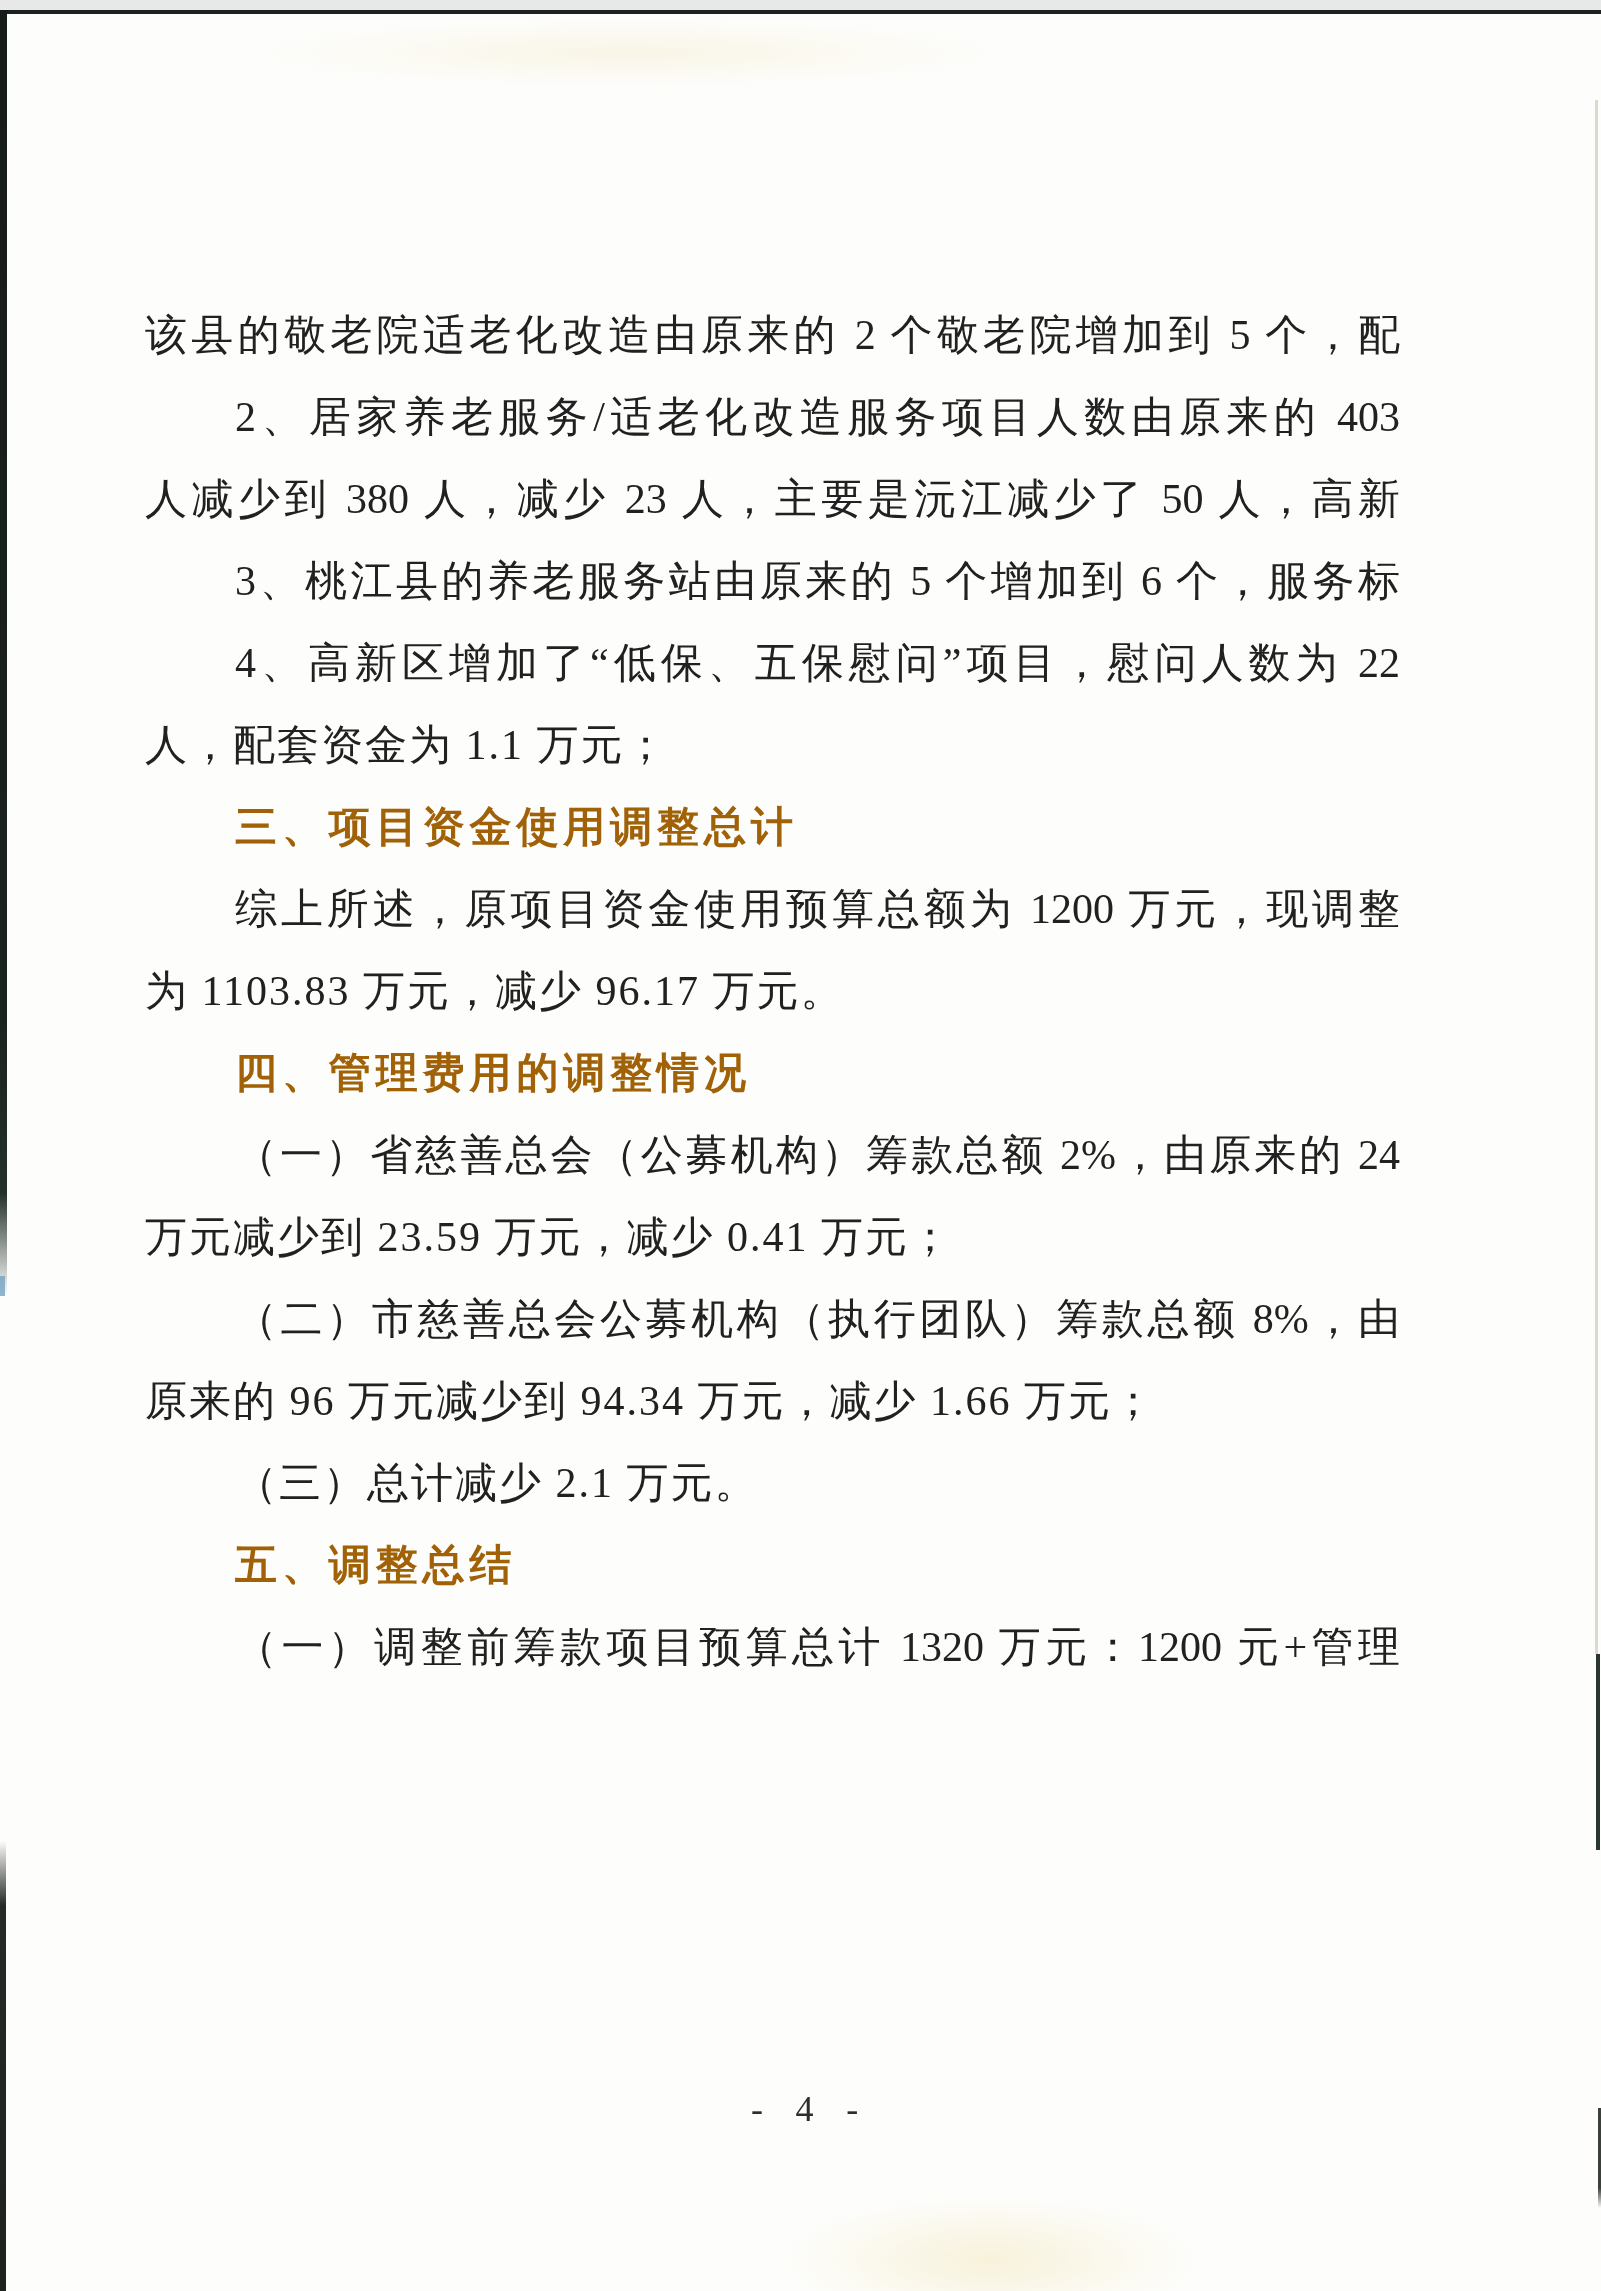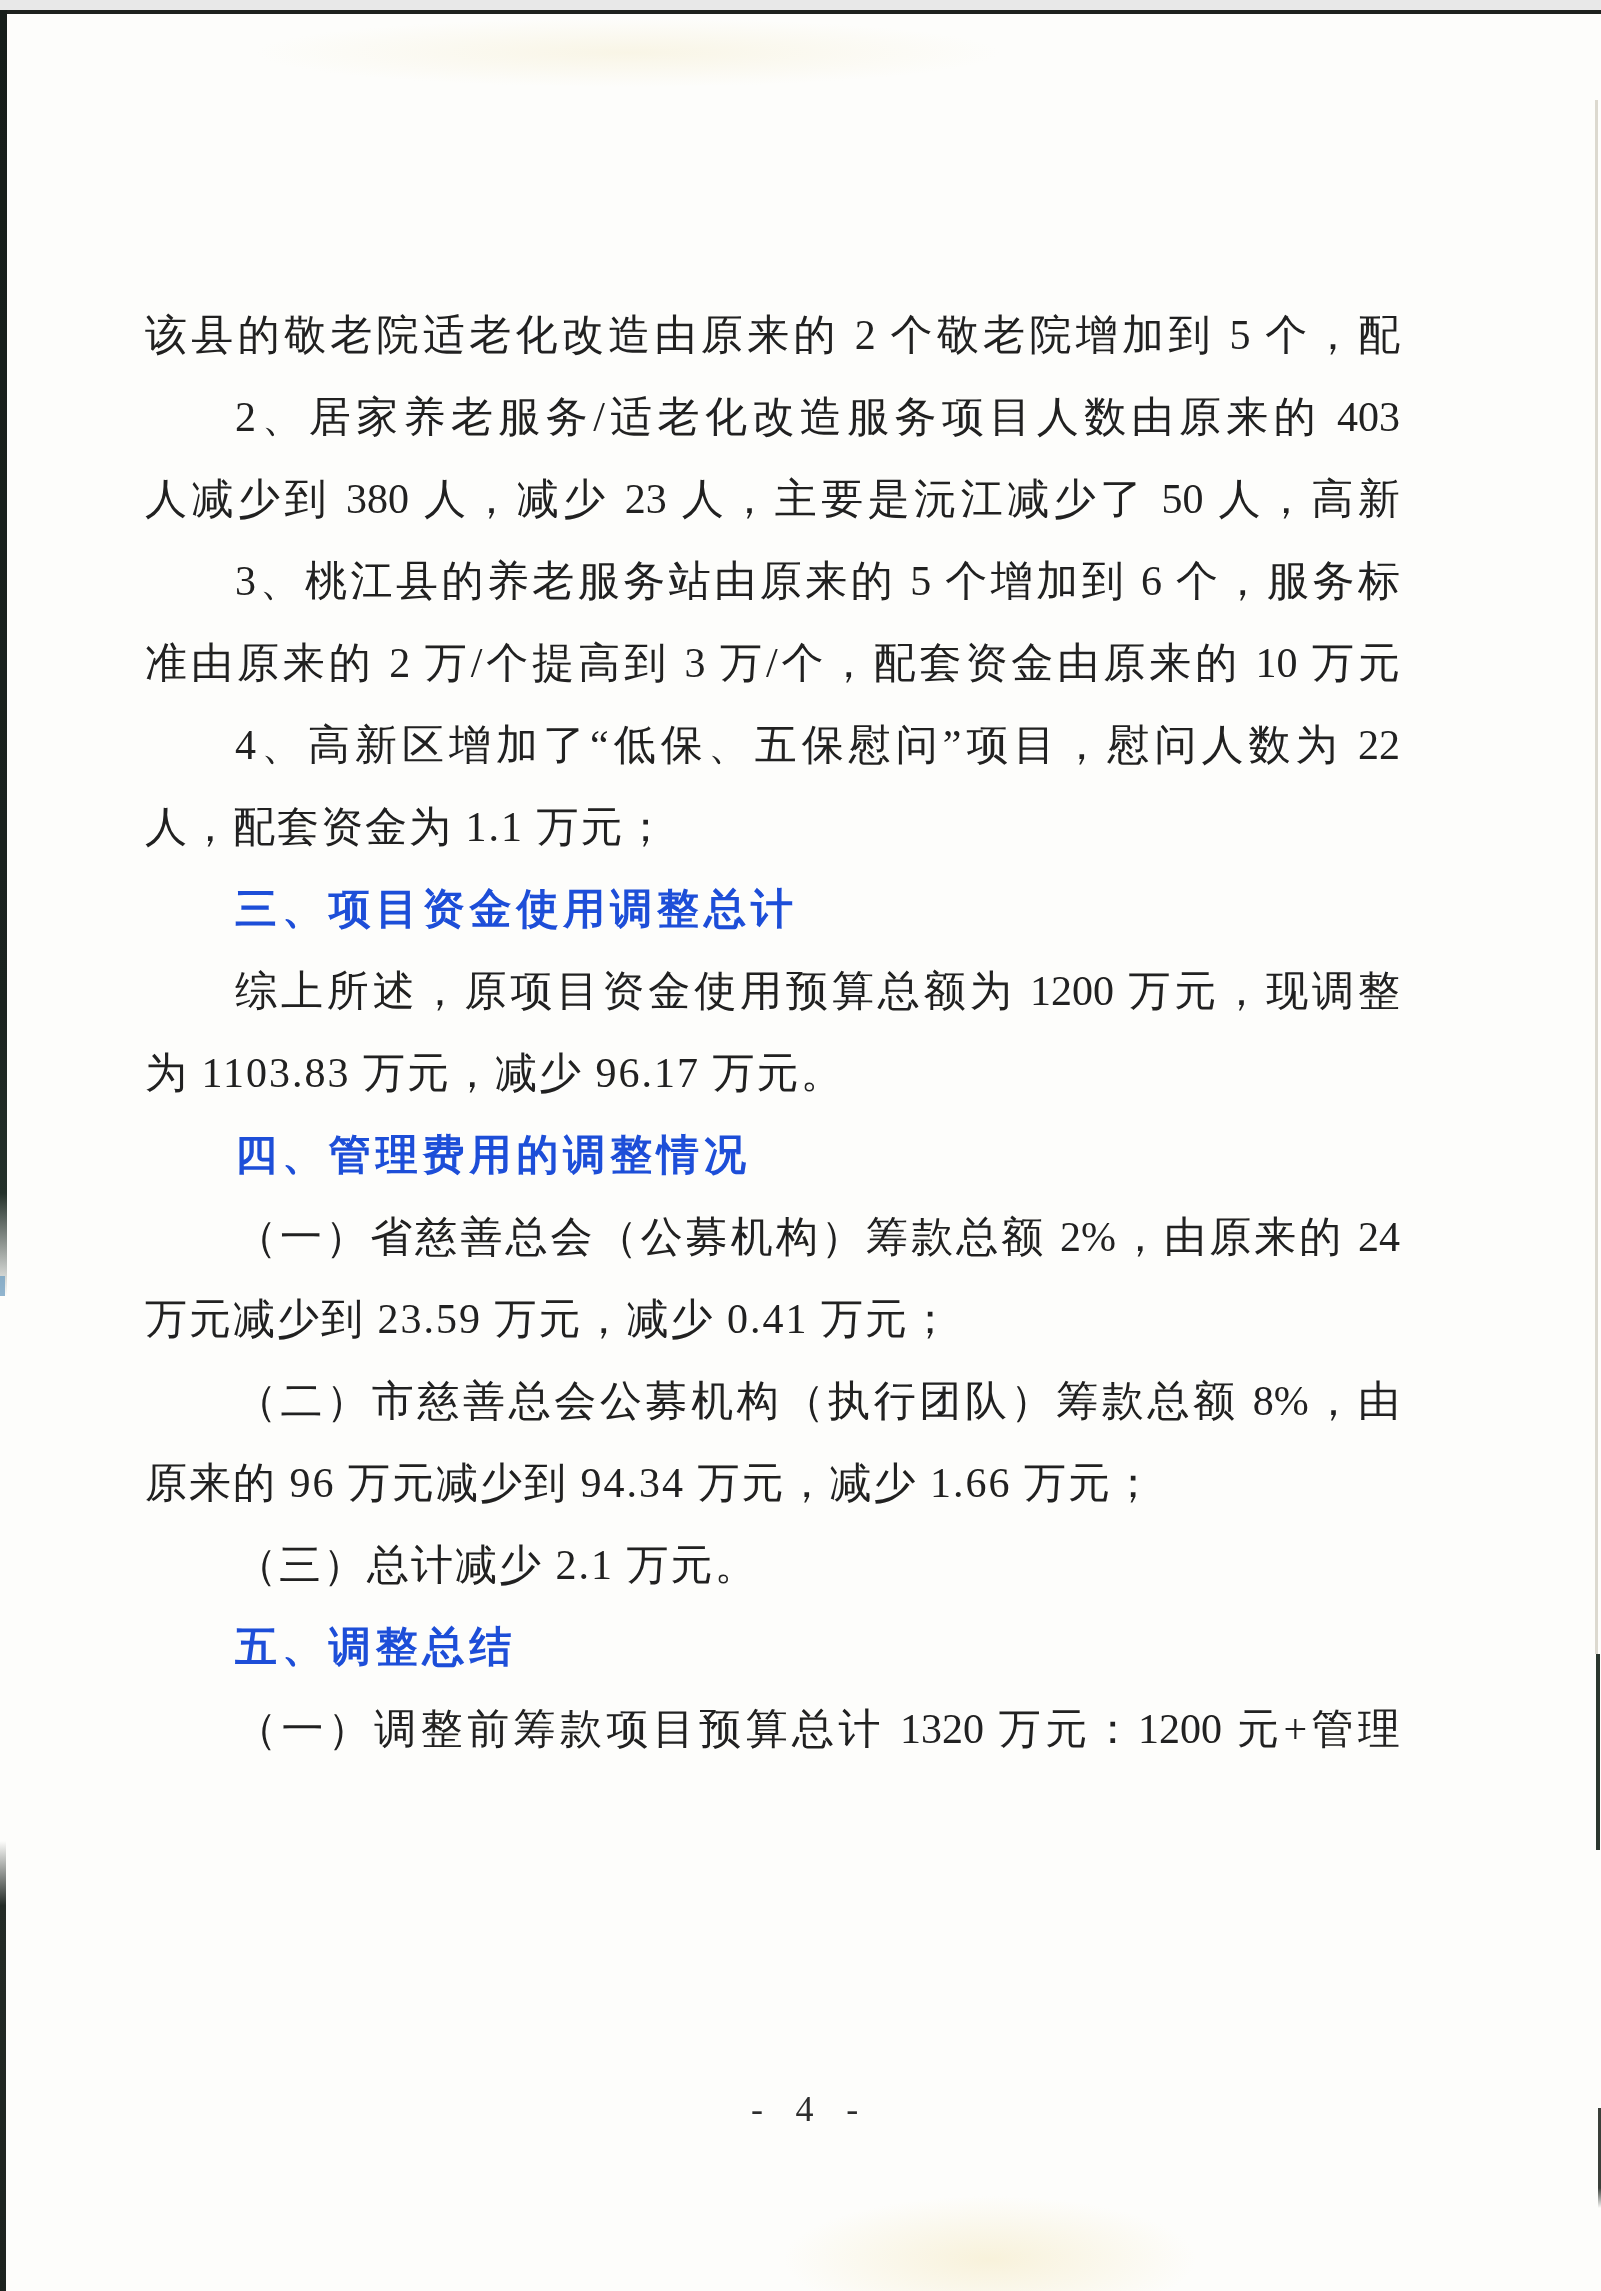--- a/index.html
+++ b/index.html
@@ -50,21 +50,21 @@
   .line.just{
     text-align:justify;
     text-align-last:justify;
     letter-spacing:0;
   }
   .line.indent{text-indent:90px;}
   .line.heading{
     font-family:"Liberation Sans","DejaVu Sans",sans-serif;
     font-weight:700;
     letter-spacing:4.9px;
-    color:#1d4ed8;
+    color:#a16207;
   }
   .pagenum{
     position:absolute;
     top:2078px;left:0;width:1621px;
     text-align:center;
     font-size:36px;
     letter-spacing:11.8px;
     color:#2d2d2d;
   }
 </style>
@@ -82,21 +82,20 @@
   <div class="edge left-lower"></div>
   <div class="edge right-light"></div>
   <div class="edge right-dark"></div>
   <div class="edge right-bottom"></div>
 
   <div class="doc">
       <div class="line just">该县的敬老院适老化改造由原来的 2 个敬老院增加到 5 个，配</div>
       <div class="line indent just">2、居家养老服务/适老化改造服务项目人数由原来的 403</div>
       <div class="line just">人减少到 380 人，减少 23 人，主要是沅江减少了 50 人，高新</div>
       <div class="line indent just">3、桃江县的养老服务站由原来的 5 个增加到 6 个，服务标</div>
-      <div class="line just">准由原来的 2 万/个提高到 3 万/个，配套资金由原来的 10 万元</div>
       <div class="line indent just">4、高新区增加了“低保、五保慰问”项目，慰问人数为 22</div>
       <div class="line">人，配套资金为 1.1 万元；</div>
       <div class="line heading indent">三、项目资金使用调整总计</div>
       <div class="line indent just">综上所述，原项目资金使用预算总额为 1200 万元，现调整</div>
       <div class="line">为 1103.83 万元，减少 96.17 万元。</div>
       <div class="line heading indent">四、管理费用的调整情况</div>
       <div class="line indent just">（一）省慈善总会（公募机构）筹款总额 2%，由原来的 24</div>
       <div class="line">万元减少到 23.59 万元，减少 0.41 万元；</div>
       <div class="line indent just">（二）市慈善总会公募机构（执行团队）筹款总额 8%，由</div>
       <div class="line">原来的 96 万元减少到 94.34 万元，减少 1.66 万元；</div>

